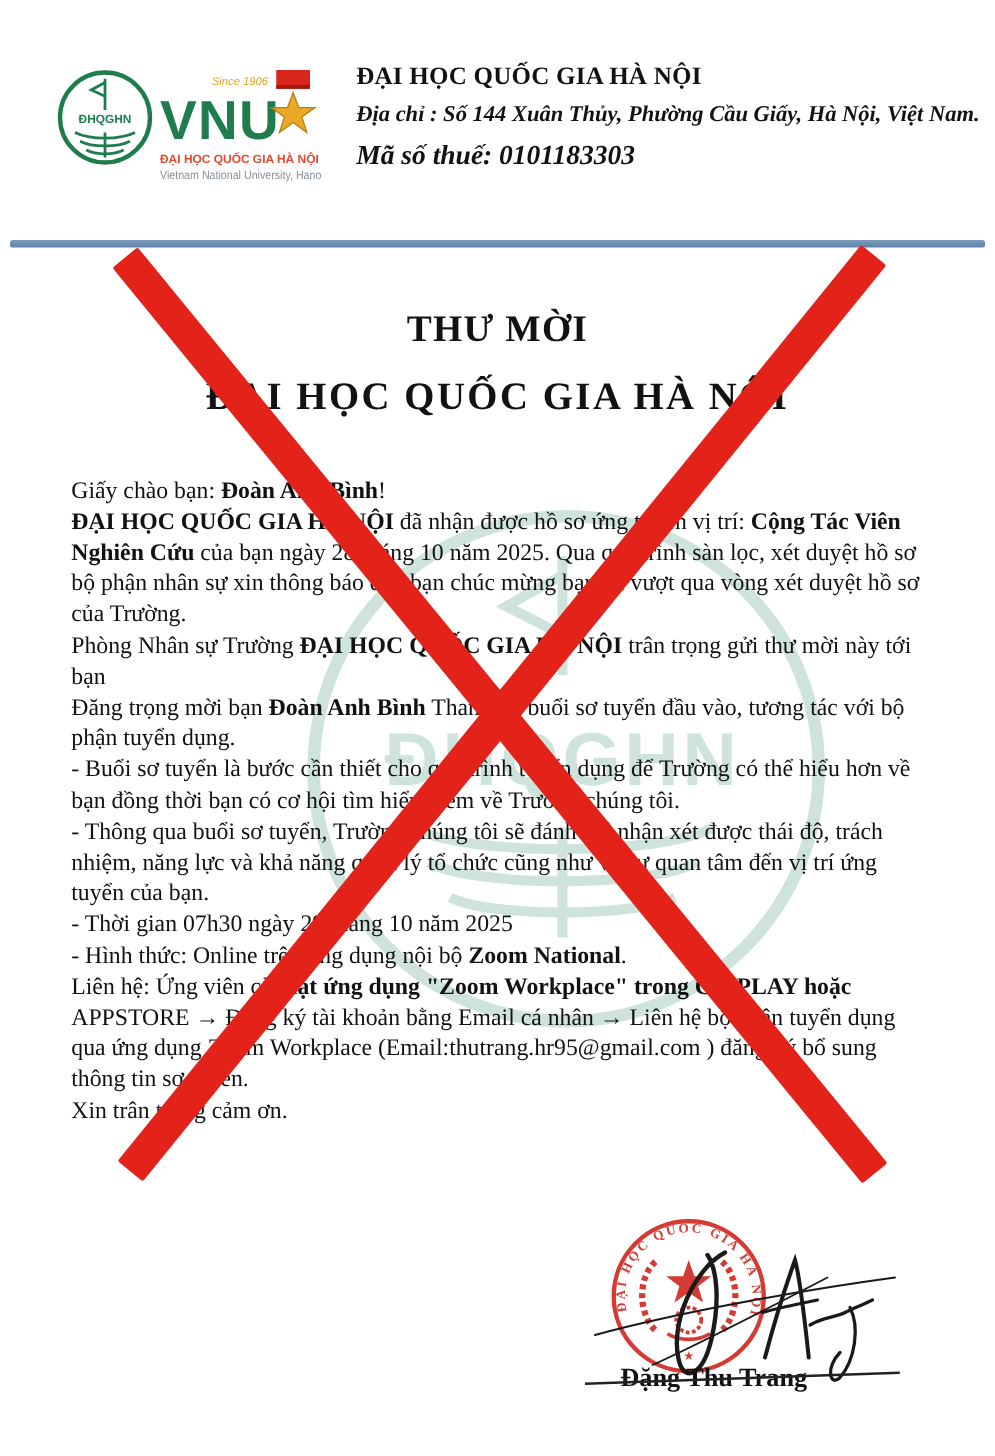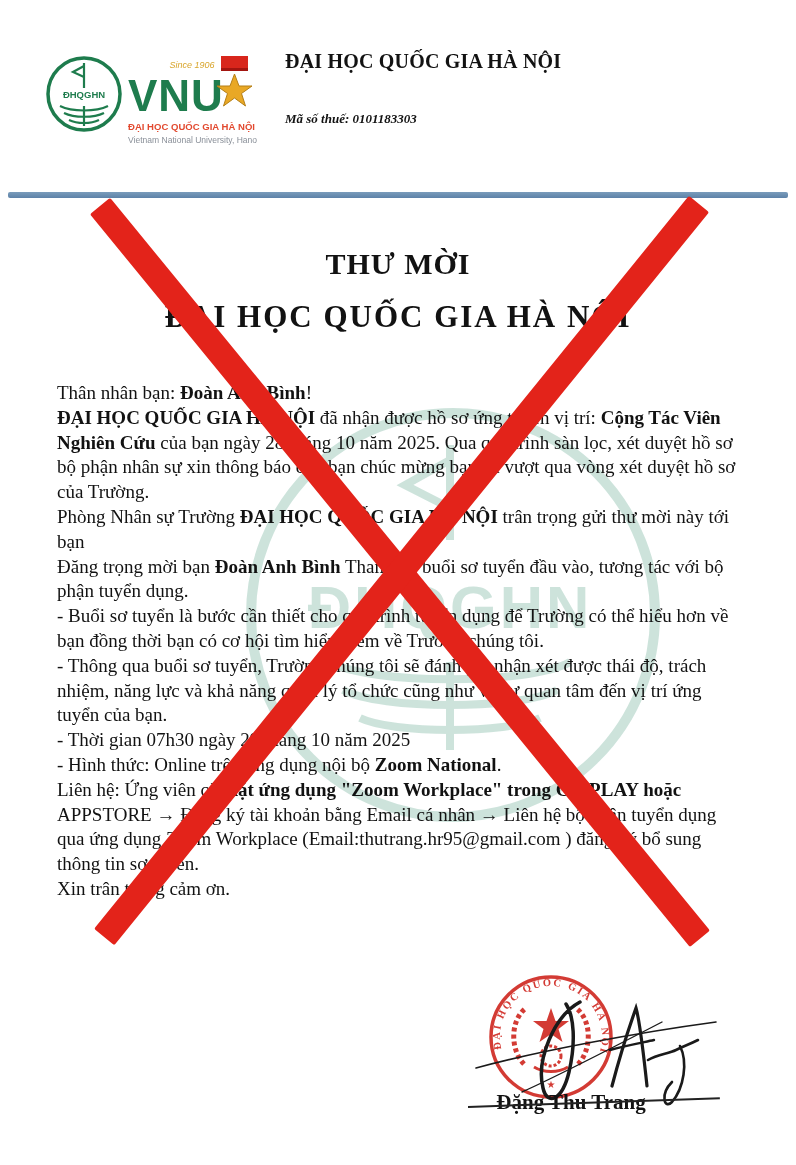--- a/index.html
+++ b/index.html
@@ -7,21 +7,21 @@
     --logo-green:#1e7c4d; --caption-red:#e2492f; --caption-gray:#8a9099;
     --gold:#d9a62e; --stamp-red:#cf261f; --wm-green:#a5cdbf; --ink:#121212;
   }
   html,body{margin:0;padding:0;background:#fff;}
   .page{position:relative;width:796px;height:1165px;background:#ffffff;overflow:hidden;
         font-family:"Liberation Serif","DejaVu Serif",serif;color:var(--ink);}
   .abs{position:absolute;}
   
   .org-name{left:285px;top:50px;font-size:20px;font-weight:bold;letter-spacing:.2px;}
   .org-address{left:285px;top:81px;font-size:18px;font-weight:bold;font-style:italic;}
-  .org-tax{left:285px;top:111px;font-size:13px;font-weight:bold;font-style:italic;}
+  .org-tax{left:285px;top:111px;font-size:22px;font-weight:bold;font-style:italic;}
   .bar{left:8px;top:192px;width:780px;height:6px;
        background:linear-gradient(var(--bar-blue),var(--bar-blue-dark));border-radius:2px;}
   
   .title1{left:0;top:247px;width:100%;text-align:center;font-size:30px;font-weight:bold;letter-spacing:1px;}
   .title2{left:0;top:299px;width:100%;text-align:center;font-size:31px;font-weight:bold;letter-spacing:2px;}
   
   .watermark{left:235px;top:390px;width:445px;height:465px;opacity:.55;z-index:1;}
   
   .body-text{left:57px;top:381px;width:690px;font-size:19px;line-height:24.8px;z-index:2;}
   .body-text p{margin:0;}
@@ -62,20 +62,21 @@
     <g>
       <rect x="179" y="8" width="27" height="15" fill="#d8261c"></rect>
       <rect x="179" y="20" width="27" height="3" fill="#a31510"></rect>
       <polygon points="192.5,26 197,38 210,38 199.5,45.5 203.5,58 192.5,50 181.5,58 185.5,45.5 175,38 188,38" fill="#e9a825" stroke="#b57f16" stroke-width="1"></polygon>
     </g>
     <text x="86" y="82" font-size="9.5" font-weight="bold" fill="var(--caption-red)" textLength="127" lengthAdjust="spacingAndGlyphs">ĐẠI HỌC QUỐC GIA HÀ NỘI</text>
     <text x="86" y="95" font-size="9.5" fill="var(--caption-gray)" textLength="131" lengthAdjust="spacingAndGlyphs">Vietnam National University, Hanoi</text>
   </svg>
 
   <div class="abs org-name">ĐẠI HỌC QUỐC GIA HÀ NỘI</div>
+  <div class="abs org-address">Địa chỉ :  Số 144 Xuân Thủy, Phường Cầu Giấy, Hà Nội, Việt Nam.</div>
   <div class="abs org-tax">Mã số thuế: 0101183303</div>
 
   <div class="abs bar"></div>
 
   <div class="abs title1">THƯ MỜI</div>
   <div class="abs title2">ĐẠI HỌC QUỐC GIA HÀ NỘI</div>
 
   <svg class="abs watermark" viewBox="0 0 445 465">
     <circle cx="218" cy="225" r="202" fill="none" stroke="var(--wm-green)" stroke-width="10"></circle>
     <g stroke="var(--wm-green)" stroke-width="8" fill="none">
@@ -83,21 +84,21 @@
       <path d="M215 70 L170 95 L215 118"></path>
       <path d="M95 272 C 135 295, 295 295, 335 272"></path>
       <path d="M108 300 C 145 320, 285 320, 322 300"></path>
       <path d="M125 328 C 158 344, 272 344, 305 328"></path>
       <line x1="215" y1="272" x2="215" y2="360"></line>
     </g>
     <text x="215" y="238" text-anchor="middle" font-size="60" font-weight="bold" fill="var(--wm-green)" letter-spacing="3">ĐHQGHN</text>
   </svg>
 
   <div class="abs body-text" id="body-text">
-      <p><span>Thân nhân bạn: </span><span class="b">Đoàn Anh Bình</span><span>!</span></p>
+      <p><span>Giấy chào bạn: </span><span class="b">Đoàn Anh Bình</span><span>!</span></p>
       <p><span class="b">ĐẠI HỌC QUỐC GIA HÀ NỘI</span><span> đã nhận được hồ sơ ứng tuyển vị trí: </span><span class="b">Cộng Tác Viên Nghiên Cứu</span><span> của bạn ngày 28 tháng 10 năm 2025. Qua quá trình sàn lọc, xét duyệt hồ sơ bộ phận nhân sự xin thông báo đến bạn chúc mừng bạn đã vượt qua vòng xét duyệt hồ sơ của Trường.</span></p>
       <p><span>Phòng Nhân sự Trường </span><span class="b">ĐẠI HỌC QUỐC GIA HÀ NỘI</span><span> trân trọng gửi thư mời này tới bạn</span></p>
       <p><span>Đăng trọng mời bạn </span><span class="b">Đoàn Anh Bình</span><span> Tham gia buổi sơ tuyển đầu vào, tương tác với bộ phận tuyển dụng.</span></p>
       <p><span>- Buổi sơ tuyển là bước cần thiết cho quá trình tuyển dụng để Trường có thể hiểu hơn về bạn đồng thời bạn có cơ hội tìm hiểu thêm về Trường chúng tôi.</span></p>
       <p><span>- Thông qua buổi sơ tuyển, Trường chúng tôi sẽ đánh giá nhận xét được thái độ, trách nhiệm, năng lực và khả năng quản lý tổ chức cũng như về sự quan tâm đến vị trí ứng tuyển của bạn.</span></p>
       <p><span>- Thời gian 07h30 ngày 29 tháng 10 năm 2025</span></p>
       <p><span>- Hình thức: Online trên ứng dụng nội bộ </span><span class="b">Zoom National</span><span>.</span></p>
       <p><span>Liên hệ: Ứng viên cài </span><span class="b">đặt ứng dụng "Zoom Workplace" trong CH PLAY hoặc</span><span> APPSTORE → Đăng ký tài khoản bằng Email cá nhân → Liên hệ bộ phận tuyển dụng qua ứng dụng Zoom Workplace (Email:thutrang.hr95@gmail.com ) đăng ký bổ sung thông tin sơ tuyển.</span></p>
       <p><span>Xin trân trọng cảm ơn.</span></p>
     </div>

